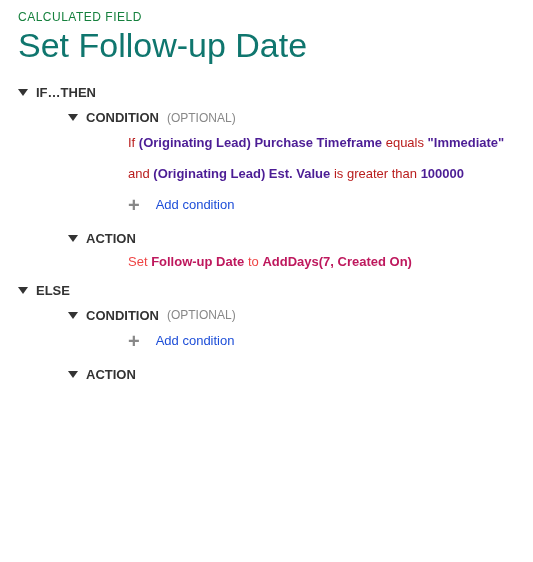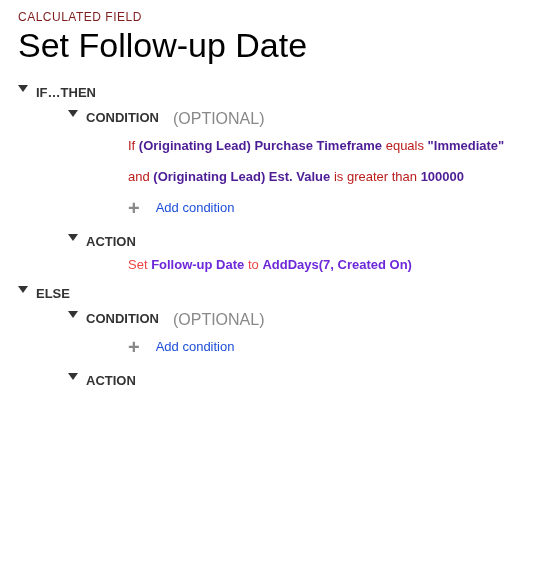--- a/index.html
+++ b/index.html
@@ -5,69 +5,69 @@
   * { box-sizing: border-box; margin: 0; padding: 0; }
   body {
     font-family: "Segoe UI", Arial, sans-serif;
     background: #fff;
     color: #333;
     padding: 10px 18px;
     width: 533px;
   }
   .eyebrow {
     font-size: 12px;
-    color: #7f1d1d;
+    color: #15803d;
     letter-spacing: 0.5px;
     margin-bottom: 2px;
   }
   .title {
     font-size: 34px;
     font-weight: 300;
-    color: #000000;
+    color: #0f766e;
     margin-bottom: 20px;
   }
   .block {
     margin-bottom: 14px;
   }
   .hdr {
     display: flex;
+    align-items: center;
     gap: 8px;
     margin-bottom: 10px;
   }
   .hdr.sub { margin-bottom: 8px; }
   .chev {
     width: 0; height: 0;
     border-left: 5px solid transparent;
     border-right: 5px solid transparent;
     border-top: 7px solid #333;
     transform: none;
     flex-shrink: 0;
   }
   .hdr-label {
     font-size: 13px;
     font-weight: 700;
     color: #333;
   }
   .optional {
-    font-size: 16px;
+    font-size: 12px;
     font-weight: 400;
     color: #888;
-    margin-left: 6px;
   }
   .indent2 { margin-left: 50px; }
   .content { margin-left: 60px; }
   .cond-line {
     font-size: 13px;
     color: #333;
     margin-bottom: 10px;
     line-height: 1.6;
   }
   .green { color: #b91c1c; }
   .green-b { color: #4c1d95; font-weight: 700; }
-  .blue-b { color: #6d28d9; font-weight: 700; }
+  .blue-b { color: #be185d; font-weight: 700; }
   .blue { color: #ef4444; }
   .action-line {
     font-size: 13px;
     margin-bottom: 14px;
   }
   .add-row {
     display: flex;
     align-items: center;
     gap: 16px;
     margin-bottom: 16px;

